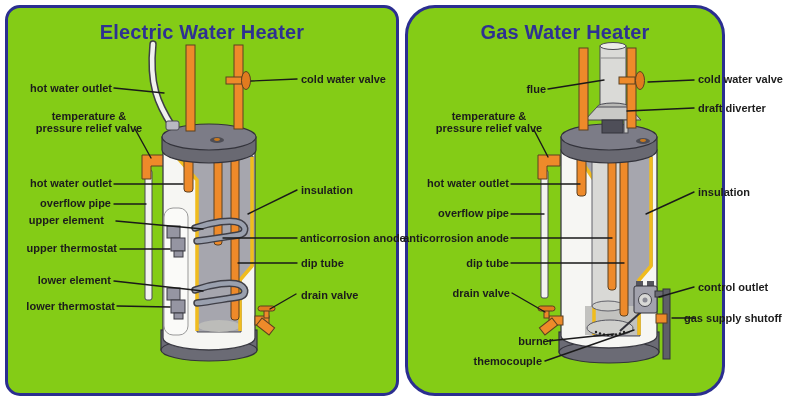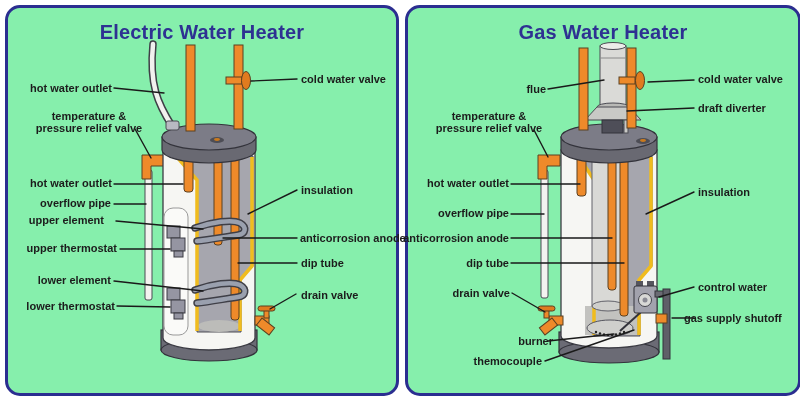--- a/index.html
+++ b/index.html
@@ -6,26 +6,26 @@
   body{
     position:relative;
     width:800px;height:400px;
     background:#ffffff;
     font-family:"Liberation Sans","DejaVu Sans",sans-serif;
     overflow:hidden;
   }
   .panel{
     position:absolute;top:5px;height:391px;
     box-sizing:border-box;
-    background:#86efac;
+    background:#84cc16;
     border:3px solid #2b2e90;
     border-radius:15px;
   }
   #panel-electric{left:5px;width:394px;}
-  #panel-gas{left:405px;width:396px;}
+  #panel-gas{left:405px;width:320px;border-radius:30px;}
   .panel-title{
     position:absolute;top:13px;left:0;right:0;
     text-align:center;
     font-size:20px;font-weight:bold;
     color:#2e3192;letter-spacing:.2px;
   }
   #art{
     position:absolute;left:0;top:0;width:800px;height:400px;
     pointer-events:none;
   }
@@ -277,14 +277,14 @@
 <div class="lbl r" style="right:291px;top:177px;">hot water outlet</div>
 <div class="lbl r" style="right:291px;top:207px;">overflow pipe</div>
 <div class="lbl r" style="right:291px;top:232px;">anticorrosion anode</div>
 <div class="lbl r" style="right:291px;top:257px;">dip tube</div>
 <div class="lbl r" style="right:290px;top:287px;">drain valve</div>
 <div class="lbl r" style="right:247px;top:335px;">burner</div>
 <div class="lbl r" style="right:258px;top:355px;">themocouple</div>
 <div class="lbl" style="left:698px;top:73px;">cold water valve</div>
 <div class="lbl" style="left:698px;top:102px;">draft diverter</div>
 <div class="lbl" style="left:698px;top:186px;">insulation</div>
-<div class="lbl" style="left:698px;top:281px;">control water</div>
+<div class="lbl" style="left:698px;top:281px;">control outlet</div>
 <div class="lbl" style="left:684px;top:312px;">gas supply shutoff</div>
 
 </body></html>

